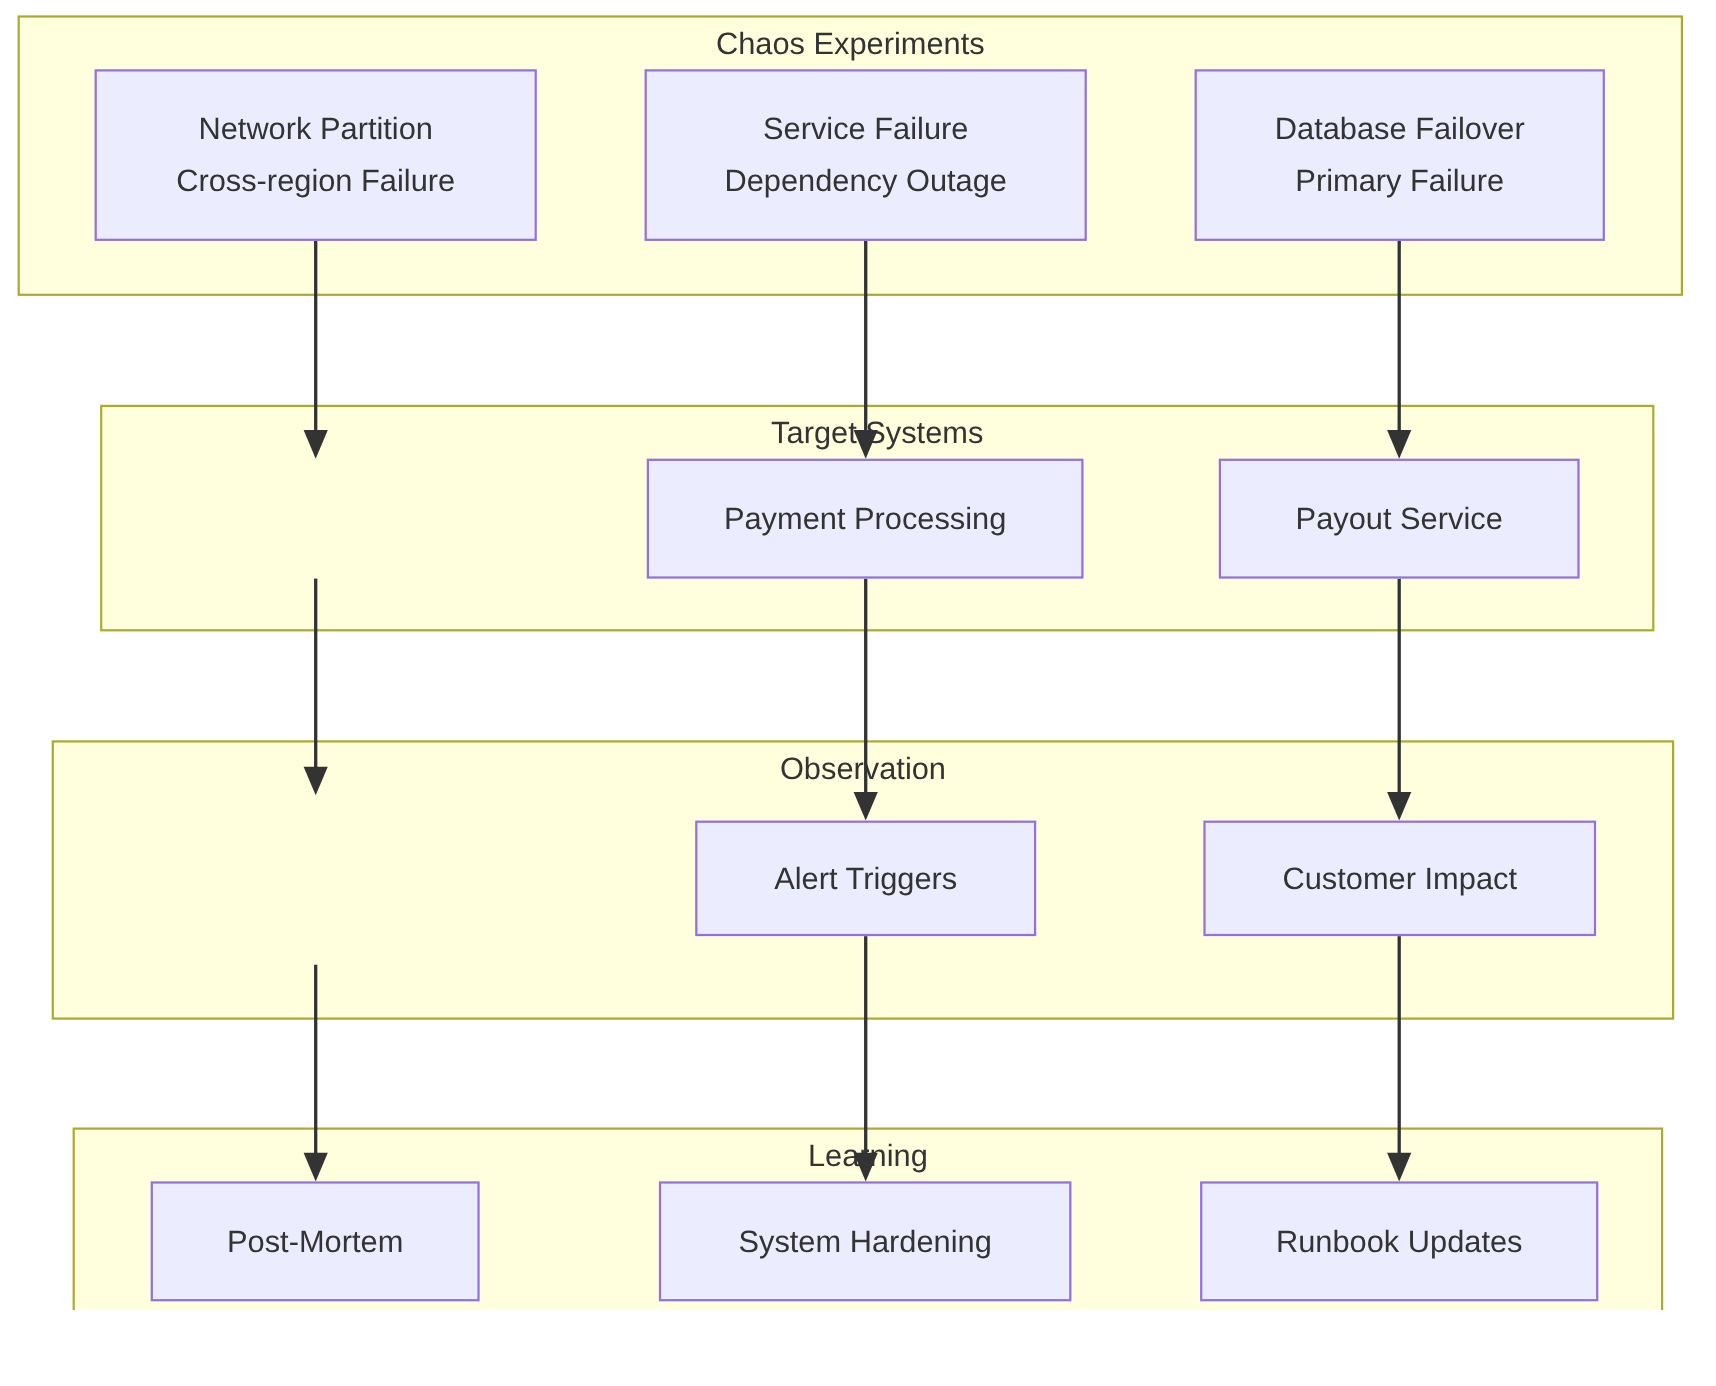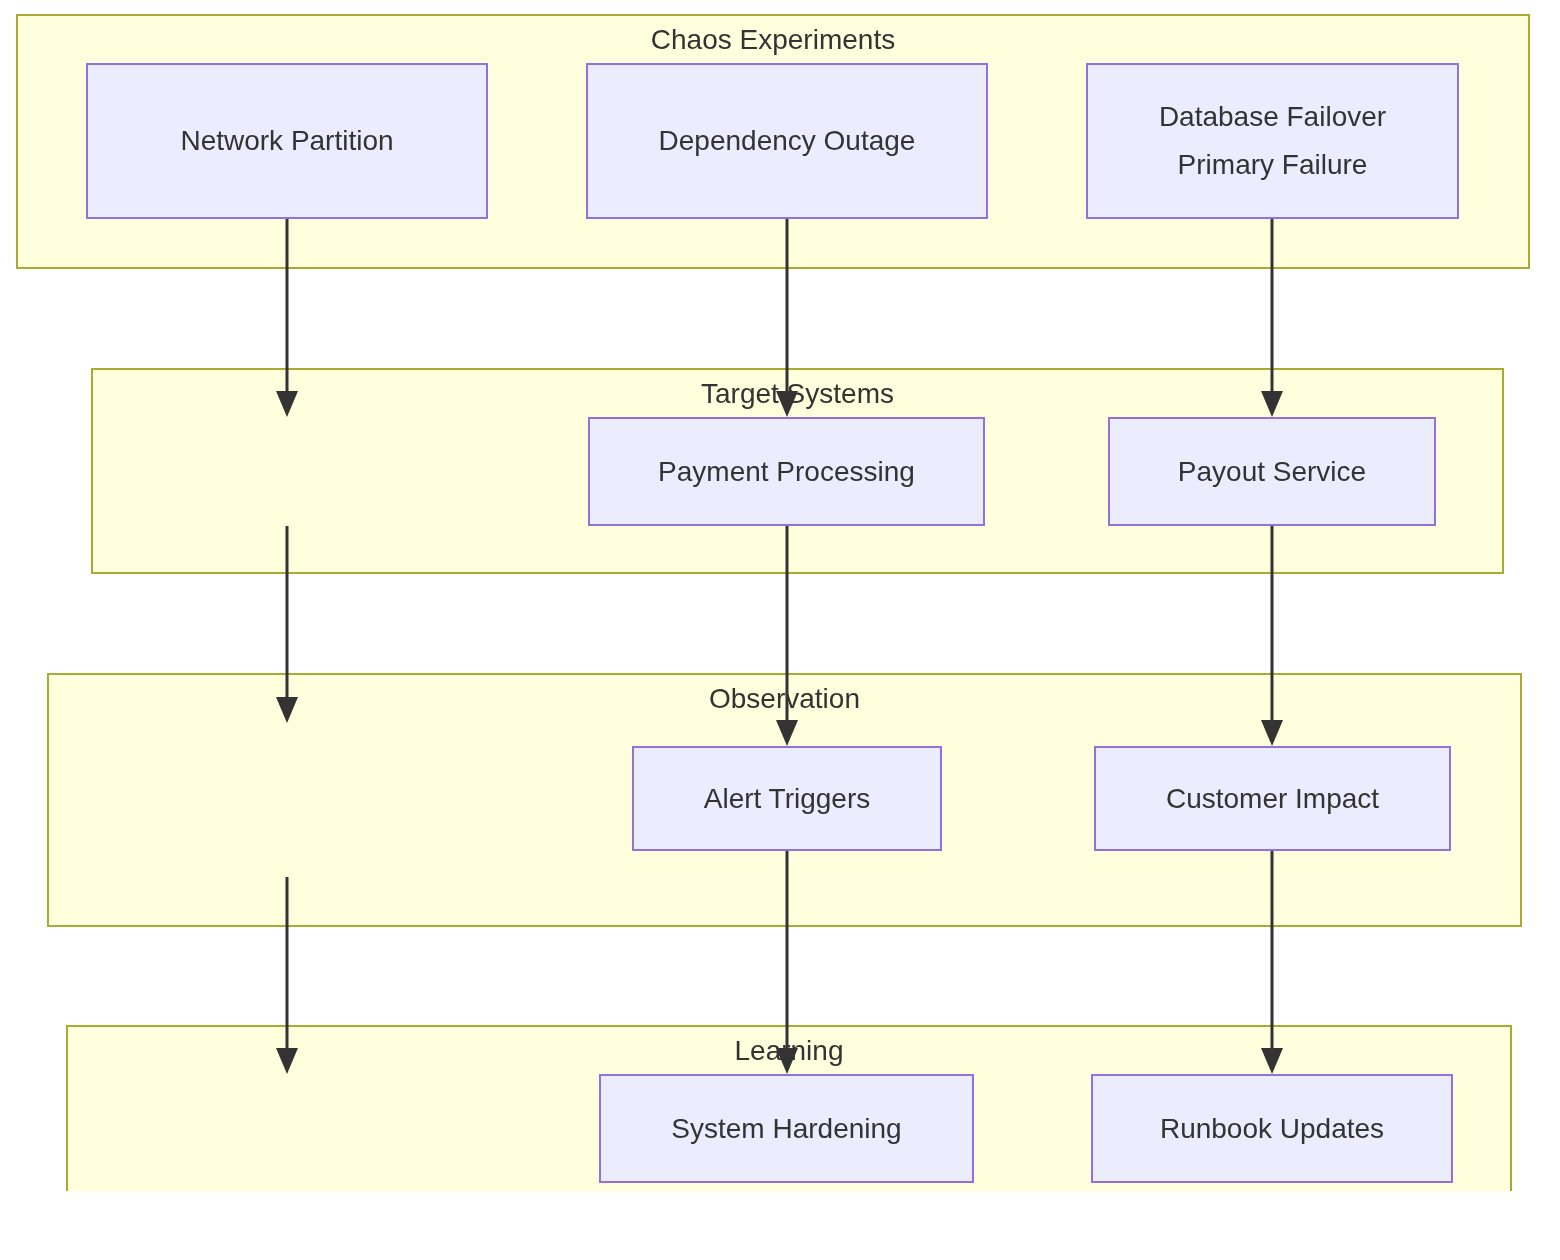--- a/index.html
+++ b/index.html
@@ -121,22 +121,24 @@
       <polygon points="776,1048 798,1048 787,1074"></polygon>
     </g>
     <g>
       <line x1="1272" y1="851" x2="1272" y2="1051"></line>
       <polygon points="1261,1048 1283,1048 1272,1074"></polygon>
     </g>
   </svg>
 
   <div class="node" style="left:86px; top:63px; width:402px; height:156px">
     <span>Network Partition</span>
+    <span>Cross-region Failure</span>
   </div>
   <div class="node" style="left:586px; top:63px; width:402px; height:156px">
+    <span>Service Failure</span>
     <span>Dependency Outage</span>
   </div>
   <div class="node" style="left:1086px; top:63px; width:373px; height:156px">
     <span>Database Failover</span>
     <span>Primary Failure</span>
   </div>
 
   <div class="node" style="left:588px; top:417px; width:397px; height:109px">
     <span>Payment Processing</span>
   </div>
@@ -144,20 +146,23 @@
     <span>Payout Service</span>
   </div>
 
   <div class="node" style="left:632px; top:746px; width:310px; height:105px">
     <span>Alert Triggers</span>
   </div>
   <div class="node" style="left:1094px; top:746px; width:357px; height:105px">
     <span>Customer Impact</span>
   </div>
 
+  <div class="node" style="left:137px; top:1074px; width:299px; height:109px">
+    <span>Post-Mortem</span>
+  </div>
   <div class="node" style="left:599px; top:1074px; width:375px; height:109px">
     <span>System Hardening</span>
   </div>
   <div class="node" style="left:1091px; top:1074px; width:362px; height:109px">
     <span>Runbook Updates</span>
   </div>
 
 </div>
 
 </body></html>

